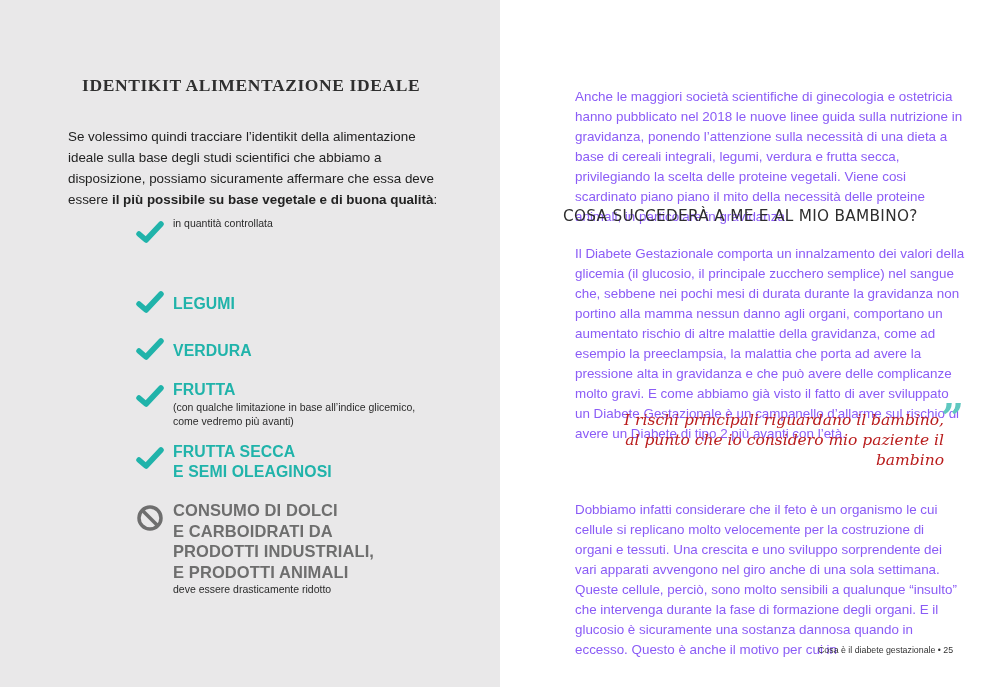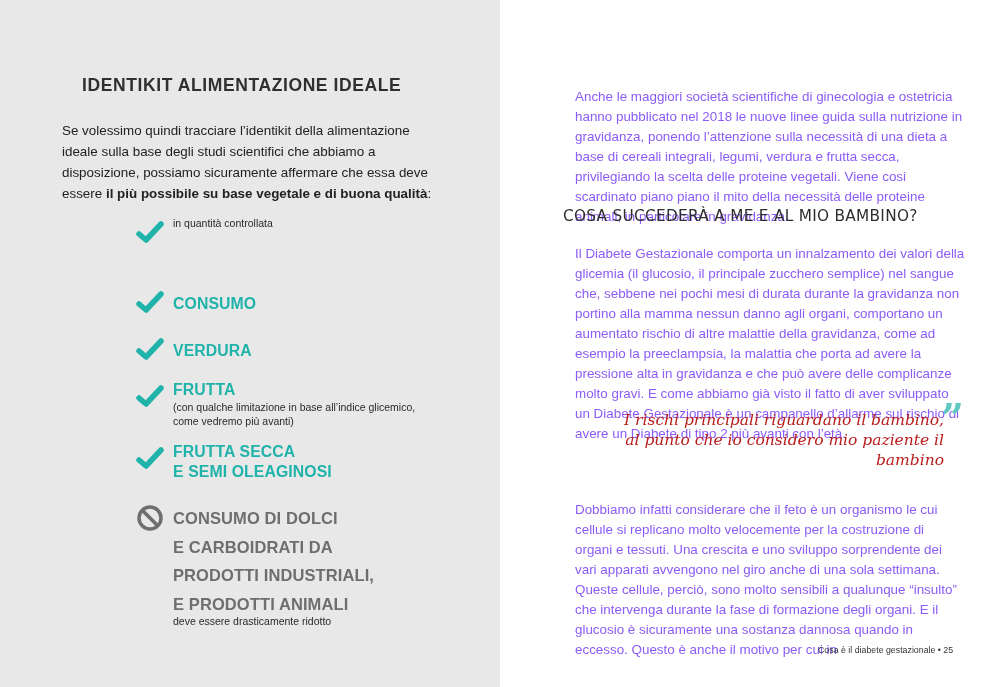--- a/index.html
+++ b/index.html
@@ -1,28 +1,28 @@
 <!DOCTYPE html>
 <html><head>
 <meta charset="utf-8">
 <style>
   html, body { margin: 0; padding: 0; }
   body { width: 1000px; height: 687px; position: relative; overflow: hidden; background: #ffffff; font-family: "Liberation Sans", "DejaVu Sans", sans-serif; }
   .left-page { position: absolute; left: 0; top: 0; width: 500px; height: 687px; background: #e9e8e9; }
   .right-page { position: absolute; left: 500px; top: 0; width: 500px; height: 687px; background: #ffffff; }
-  .title { position: absolute; left: 82px; top: 75px; font-family: Liberation Sans, sans-serif; font-weight: bold; font-size: 17.5px; letter-spacing: 0.6px; color: #2f2f2f; margin: 0; }
-  .intro { position: absolute; left: 58px; top: 116px; width: 380px; font-size: 13.4px; line-height: 21px; color: #222; margin: 4px; }
+  .title { position: absolute; left: 82px; top: 75px; font-family: Liberation Serif, serif; font-weight: bold; font-size: 17.5px; letter-spacing: 0.6px; color: #2f2f2f; margin: 0; }
+  .intro { position: absolute; left: 58px; top: 116px; width: 380px; font-size: 13.4px; line-height: 21px; color: #222; margin: 10px; }
   .intro b { font-weight: bold; }
   .list { position: absolute; left: 136px; top: 0; width: 300px; }
   .item { position: absolute; left: 0; width: 300px; }
   .item .icon { position: absolute; left: 0; width: 28px; height: 28px; }
   .item .txt { position: absolute; left: 37px; top: 0; width: 260px; }
   .item .head { font-weight: bold; font-size: 15.8px; line-height: 20px; color: #20b3aa; letter-spacing: 0.1px; }
   .item .sub { font-size: 10.5px; line-height: 14px; color: #2a2a2a; }
-  .item.bad .head { color: #6e6e6e; font-size: 16.5px; line-height: 20.5px; margin-top: 8px; }
+  .item.bad .head { color: #6e6e6e; font-size: 16.5px; line-height: 20.5px; }
   .r-text { position: absolute; left: 563px; width: 390px; font-size: 13.4px; line-height: 20px; color: #8b5cf6; margin: 12px; }
   .r-head { position: absolute; left: 563px; top: 207px; font-family: "DejaVu Sans", sans-serif; font-weight: normal; font-size: 15.3px; letter-spacing: 0.3px; color: #2e2e2e; margin: 0; }
   .quote { position: absolute; left: 590px; top: 410px; width: 354px; text-align: right; font-family: "DejaVu Serif", "Liberation Serif", serif; font-style: italic; font-size: 15.5px; line-height: 20px; color: #b91c1c; margin: 0; }
   .quote-mark { position: absolute; left: 941px; top: 398px; font-family: "DejaVu Serif", serif; font-weight: bold; font-size: 40px; line-height: 40px; color: #5fc8c0; }
   .footer { position: absolute; left: 818px; top: 645px; font-size: 8.8px; color: #333; text-align: center; }
 </style>
 </head>
 <body>
 
 <div class="left-page">
@@ -36,21 +36,21 @@
         </svg>
       <div class="txt">
         <div class="sub">in quantità controllata</div>
       </div>
     </div>
     <div class="item" style="top:294px">
       <svg class="icon" style="top:-6px" viewBox="0 0 28 28">
           <path d="M3 16 L10 22 L25 6" fill="none" stroke="#20b3aa" stroke-width="5.5" stroke-linecap="round" stroke-linejoin="round"></path>
         </svg>
       <div class="txt">
-          <div class="head">CONSUMO</div>
+          <div class="head">LEGUMI</div>
         </div>
     </div>
     <div class="item" style="top:341px">
       <svg class="icon" style="top:-6px" viewBox="0 0 28 28">
           <path d="M3 16 L10 22 L25 6" fill="none" stroke="#20b3aa" stroke-width="5.5" stroke-linecap="round" stroke-linejoin="round"></path>
         </svg>
       <div class="txt">
           <div class="head">VERDURA</div>
         </div>
     </div>

